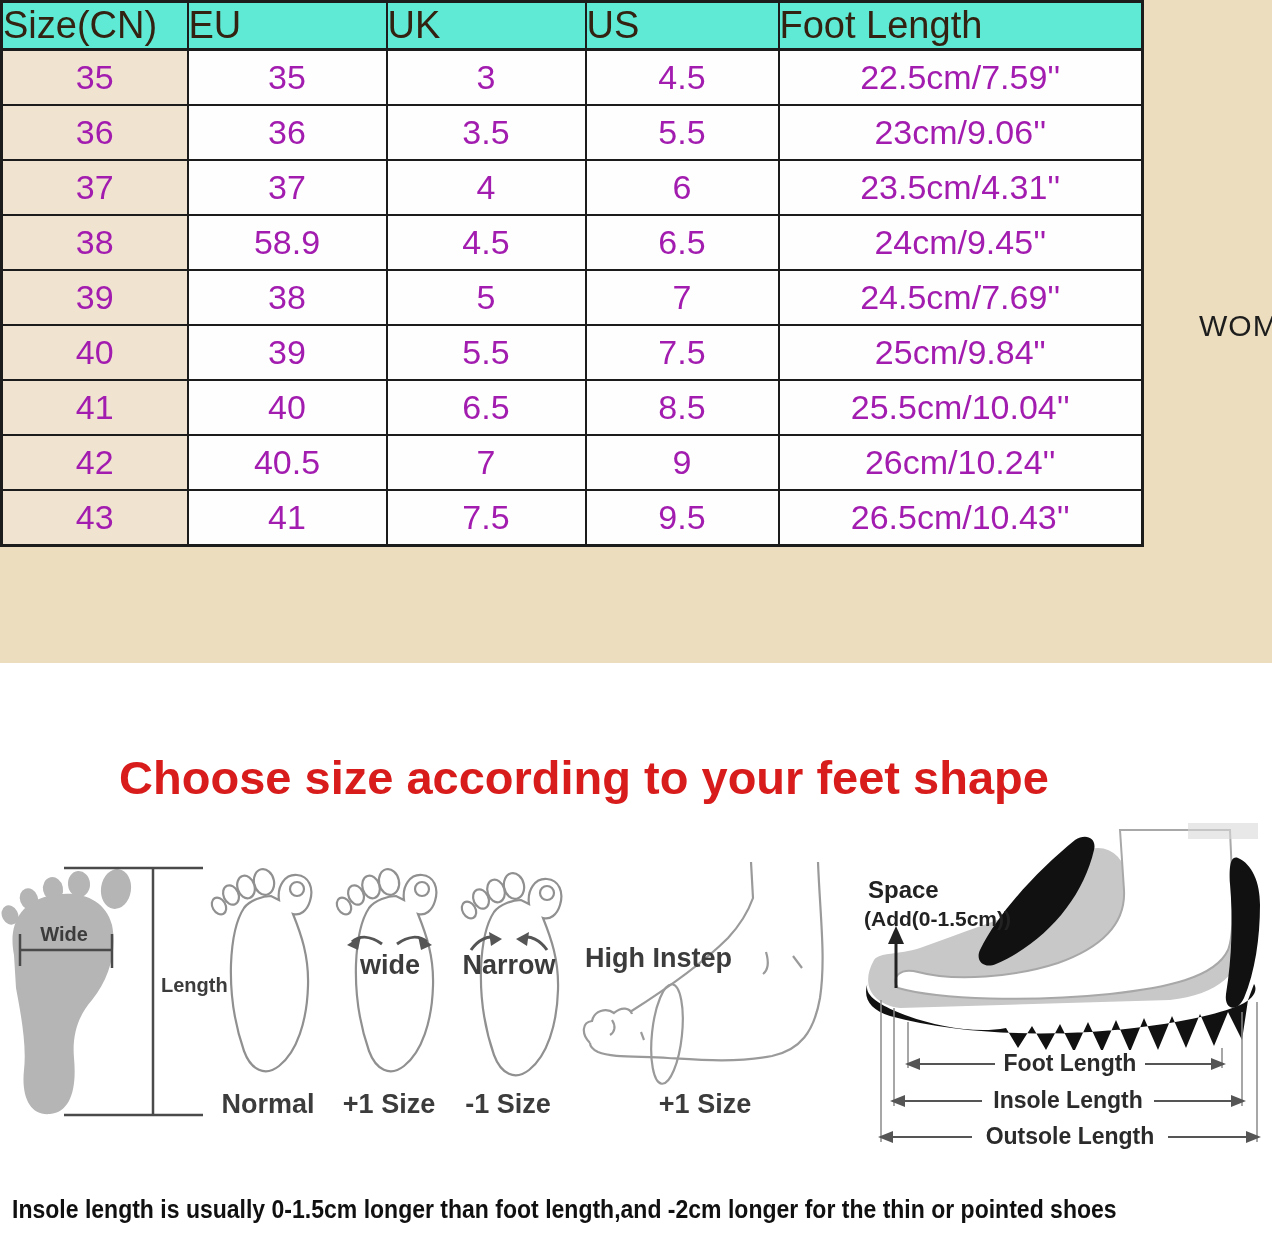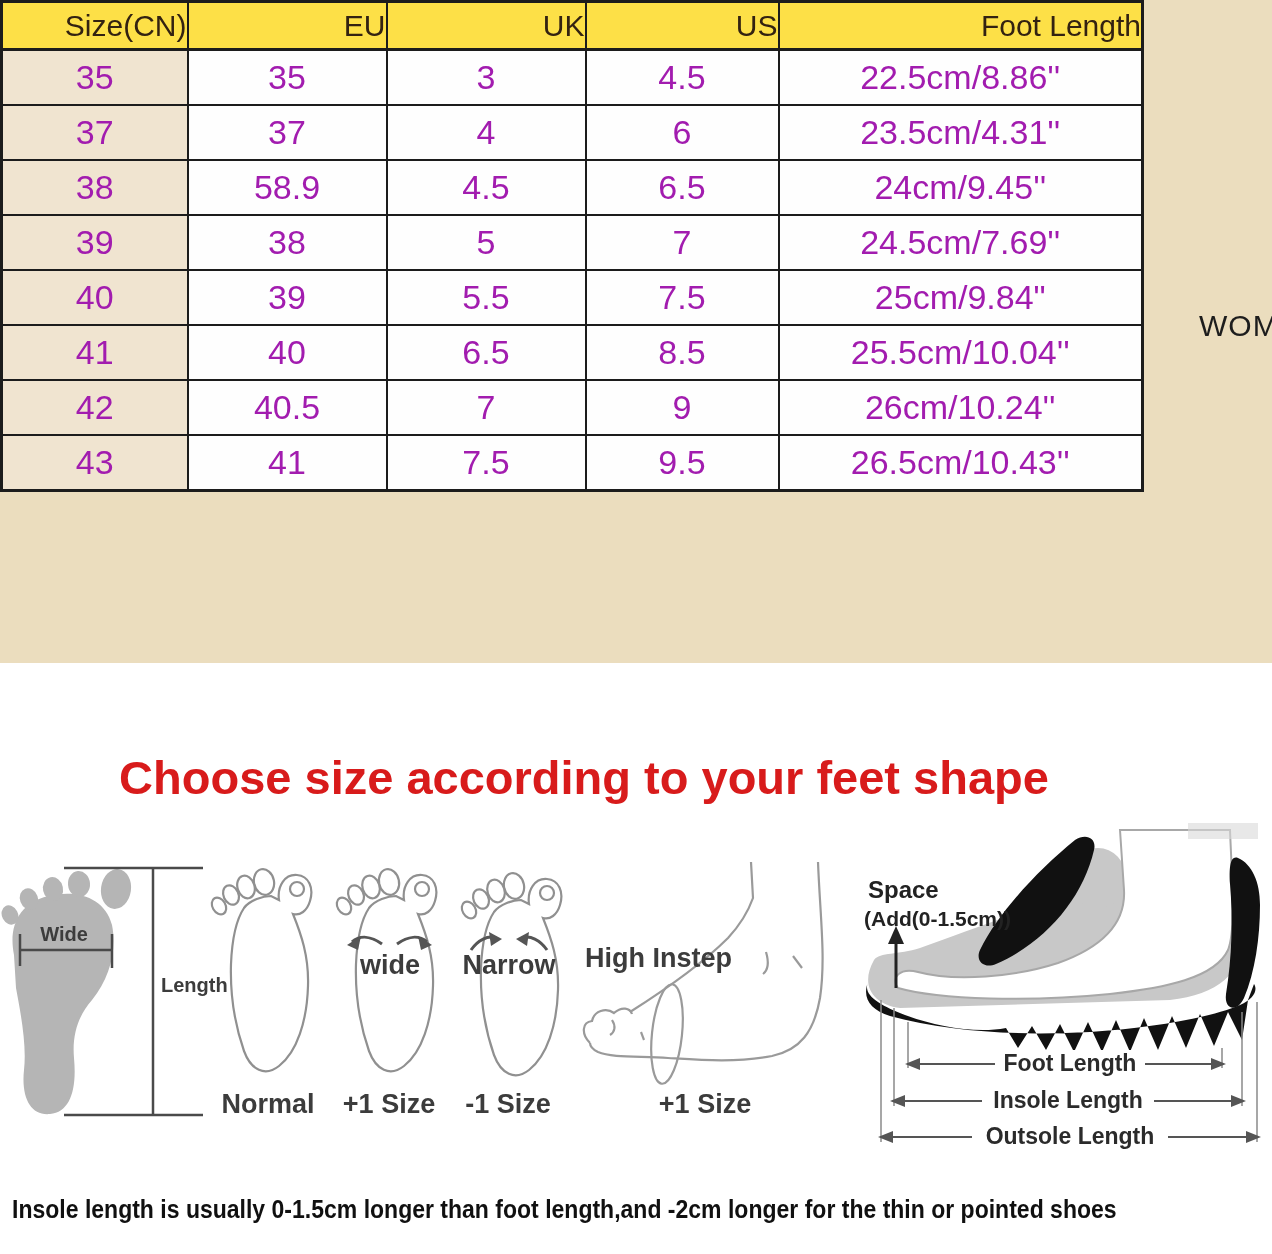--- a/index.html
+++ b/index.html
@@ -7,22 +7,22 @@
     position:relative;width:1272px;height:1254px;background:#ffffff;overflow:hidden;
     font-family:"Liberation Sans",sans-serif;
   }
   
   .top-section{position:absolute;left:0;top:0;width:1272px;height:663px;background:#ebddbe;}
   table.size-table{
     position:absolute;left:0;top:0;width:1141px;table-layout:fixed;
     border-collapse:collapse;background:#fefefe;border:3px solid #1c1c1c;
   }
   table.size-table th{
-    height:45px;background:#fde047;color:#332211;font-weight:400;font-size:30px;
-    border:2px solid #1c1c1c;border-bottom:3px solid #1c1c1c;text-align:right;padding:0;
+    height:45px;background:#5eead4;color:#332211;font-weight:400;font-size:38px;
+    border:2px solid #1c1c1c;border-bottom:3px solid #1c1c1c;text-align:left;padding:0;
   }
   table.size-table td{
     height:53px;border:2px solid #1c1c1c;text-align:center;vertical-align:middle;
     font-size:34px;color:#a21caf;background:#fefefe;padding:0;
   }
   table.size-table td:first-child{background:#f0e4d0;}
   .women-label{
     position:absolute;left:1199px;top:309px;font-size:30px;color:#1d1d1d;letter-spacing:1px;
   }
   
@@ -67,21 +67,28 @@
             <th>US</th>
             <th>Foot Length</th>
           </tr>
         </thead>
       <tbody>
           <tr>
             <td>35</td>
             <td>35</td>
             <td>3</td>
             <td>4.5</td>
-            <td>22.5cm/8.86''</td>
+            <td>22.5cm/7.59''</td>
+          </tr>
+          <tr>
+            <td>36</td>
+            <td>36</td>
+            <td>3.5</td>
+            <td>5.5</td>
+            <td>23cm/9.06''</td>
           </tr>
           <tr>
             <td>37</td>
             <td>37</td>
             <td>4</td>
             <td>6</td>
             <td>23.5cm/4.31''</td>
           </tr>
           <tr>
             <td>38</td>

